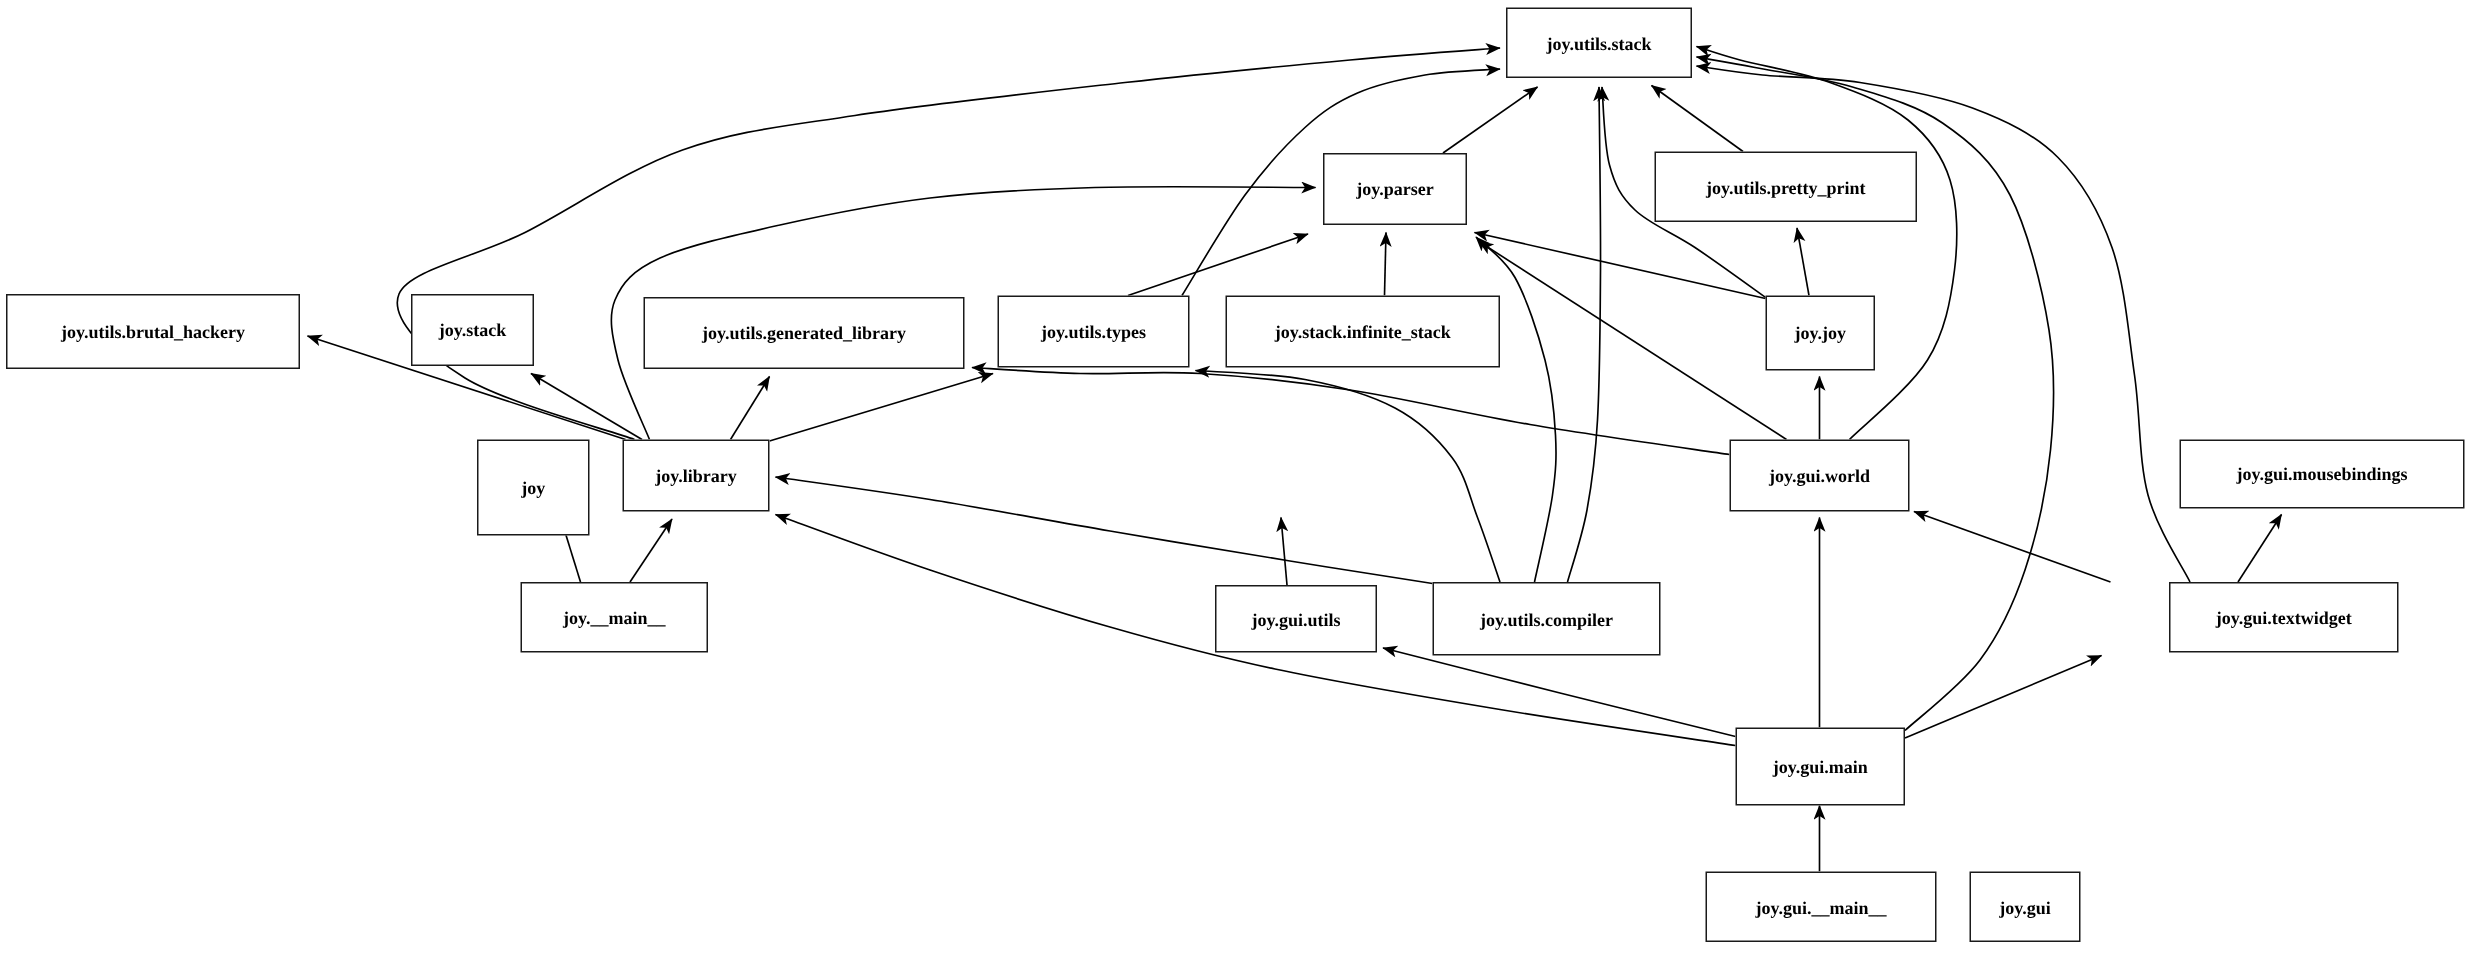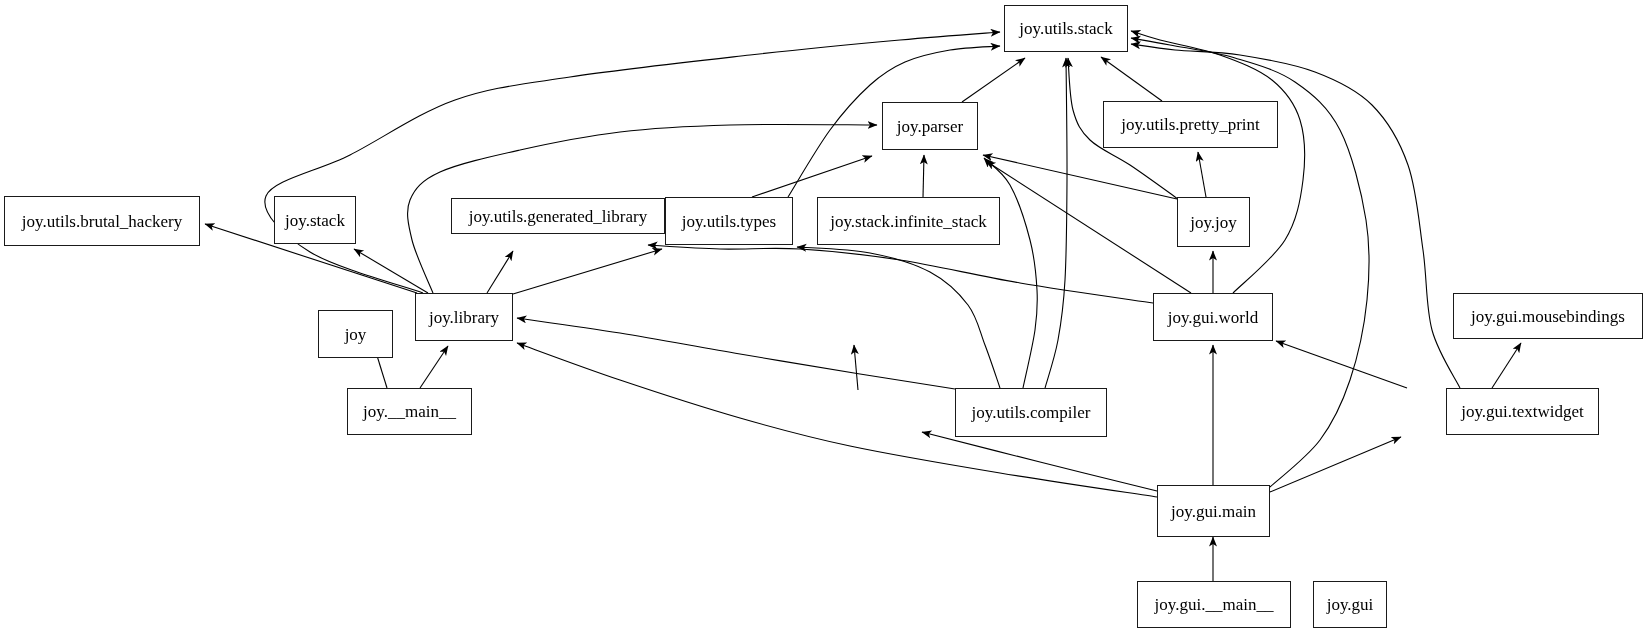--- a/index.html
+++ b/index.html
@@ -11,23 +11,24 @@
     overflow:hidden;
   }
   #edges-layer{position:absolute;left:0;top:0;width:1648px;height:635px;}
   #nodes-layer{position:absolute;left:0;top:0;width:1648px;height:635px;}
   .node{
     position:absolute;
     box-sizing:border-box;
     background:#ffffff;
     border:1px solid #1a1a1a;
     display:flex;align-items:center;justify-content:center;
-    font-size:17px;color:#000000;
+    font-size:12px;color:#000000;
     white-space:nowrap;
     line-height:1;
+    font-weight:bold;
   }
   .edge{stroke:#000000;stroke-width:1.1;fill:none;}
 </style>
 </head>
 <body>
 
 <div id="canvas">
   <svg id="edges-layer" width="1648" height="635" viewBox="0 0 1648 635" xmlns="http://www.w3.org/2000/svg">
     <defs>
       <marker id="arrowhead" markerUnits="userSpaceOnUse" markerWidth="12" markerHeight="10" refX="9.5" refY="4" orient="auto">
@@ -70,28 +71,29 @@
         <path class="edge" d="M858,390 L854,345" marker-end="url(#arrowhead)"></path>
         <path class="edge" d="M1213,581 L1213,537" marker-end="url(#arrowhead)"></path>
       </g>
   </svg>
   <div id="nodes-layer">
       <div class="node" style="left: 1004px; top: 5px; width: 124px; height: 47px;">joy.utils.stack</div>
       <div class="node" style="left: 882px; top: 102px; width: 96px; height: 48px;">joy.parser</div>
       <div class="node" style="left: 1103px; top: 101px; width: 175px; height: 47px;">joy.utils.pretty_print</div>
       <div class="node" style="left: 4px; top: 196px; width: 196px; height: 50px;">joy.utils.brutal_hackery</div>
       <div class="node" style="left: 274px; top: 196px; width: 82px; height: 48px;">joy.stack</div>
-      <div class="node" style="left: 429px; top: 198px; width: 214px; height: 36px; margin-left: 22px;">joy.utils.generated_library</div>
+      <div class="node" style="left: 429px; top: 198px; width: 214px; height: 48px;">joy.utils.generated_library</div>
       <div class="node" style="left: 665px; top: 197px; width: 128px; height: 48px;">joy.utils.types</div>
       <div class="node" style="left: 817px; top: 197px; width: 183px; height: 48px;">joy.stack.infinite_stack</div>
       <div class="node" style="left: 1177px; top: 197px; width: 73px; height: 50px;">joy.joy</div>
-      <div class="node" style="left: 318px; top: 310px; width: 75px; height: 48px;">joy</div>
+      <div class="node" style="left: 318px; top: 293px; width: 75px; height: 64px;">joy</div>
       <div class="node" style="left: 415px; top: 293px; width: 98px; height: 48px;">joy.library</div>
       <div class="node" style="left: 1153px; top: 293px; width: 120px; height: 48px;">joy.gui.world</div>
       <div class="node" style="left: 1453px; top: 293px; width: 190px; height: 46px;">joy.gui.mousebindings</div>
       <div class="node" style="left: 347px; top: 388px; width: 125px; height: 47px;">joy.__main__</div>
+      <div class="node" style="left: 810px; top: 390px; width: 108px; height: 45px;">joy.gui.utils</div>
       <div class="node" style="left: 955px; top: 388px; width: 152px; height: 49px;">joy.utils.compiler</div>
       <div class="node" style="left: 1446px; top: 388px; width: 153px; height: 47px;">joy.gui.textwidget</div>
       <div class="node" style="left: 1157px; top: 485px; width: 113px; height: 52px;">joy.gui.main</div>
       <div class="node" style="left: 1137px; top: 581px; width: 154px; height: 47px;">joy.gui.__main__</div>
       <div class="node" style="left: 1313px; top: 581px; width: 74px; height: 47px;">joy.gui</div>
     </div>
 </div>
 
 </body></html>

